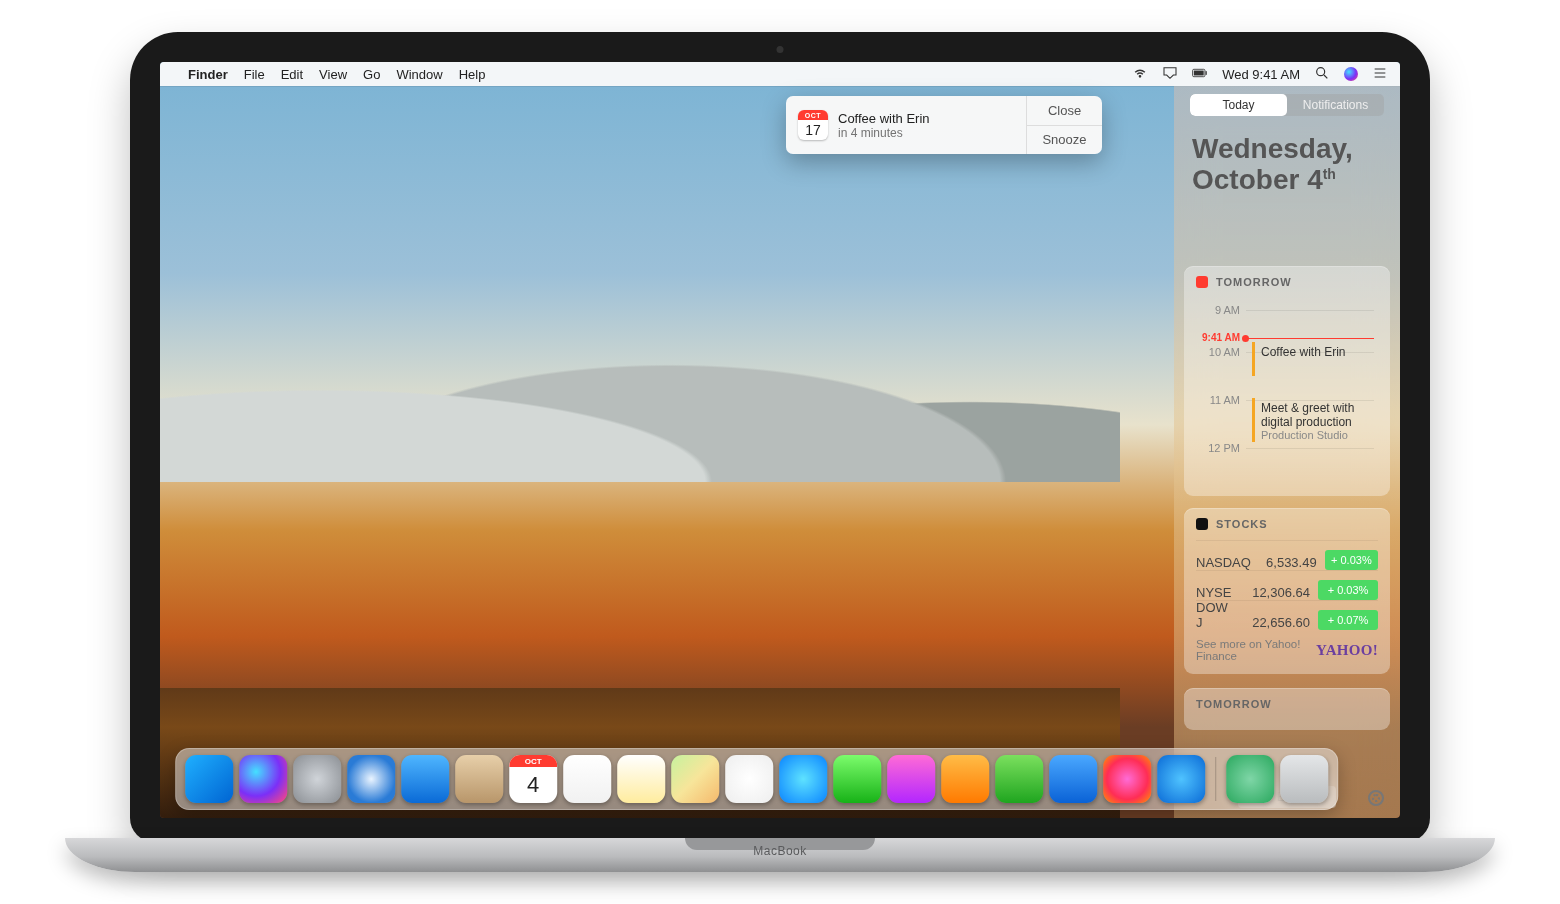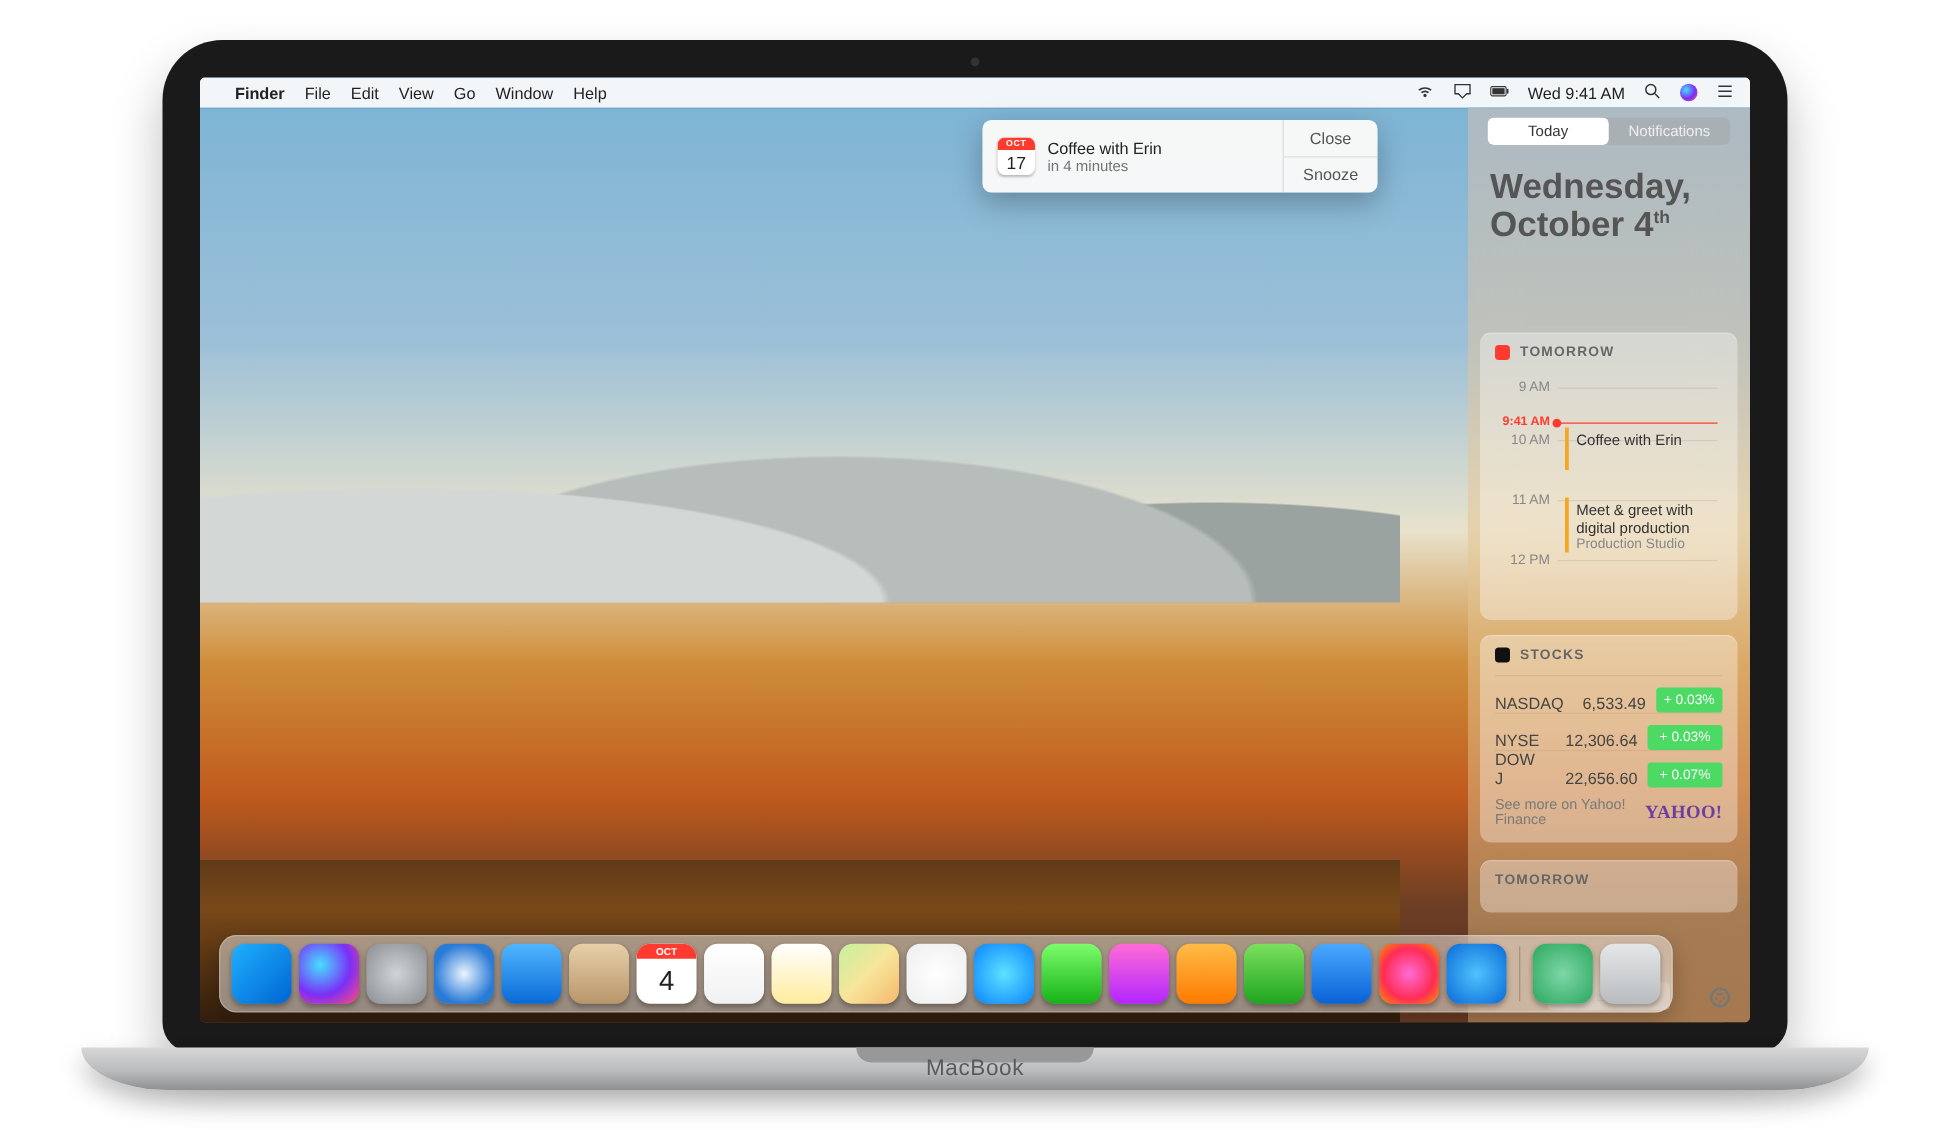--- a/index.html
+++ b/index.html
@@ -131,21 +131,21 @@
     display:flex; gap:6px; align-items:center;
     box-shadow:0 6px 18px rgba(0,0,0,.25), 0 0 0 1px rgba(255,255,255,.25) inset;
     backdrop-filter:blur(12px);
   }
   .dicon { width:48px; height:48px; border-radius:11px; box-shadow:0 2px 4px rgba(0,0,0,.3); }
   .dsep { width:1px; height:44px; background:rgba(0,0,0,.2); margin:0 4px; }
 
   
   .base { width:1430px; height:34px; background:linear-gradient(180deg,#d7d7d9 0%, #babbbd 55%, #8f9092 100%); border-radius:0 0 70px 70px / 0 0 34px 34px; position:relative; margin-top:-4px; box-shadow:0 10px 20px rgba(0,0,0,.25);}
   .base .notch{ position:absolute; top:0; left:50%; transform:translateX(-50%); width:190px; height:12px; background:#97989a; border-radius:0 0 12px 12px;}
-  .base .label{ position:absolute; top:6px; left:50%; transform:translateX(-50%); font-size:18px; color:#5a5b5d; letter-spacing:.5px;}
+  .base .label{ position:absolute; top:6px; left:50%; transform:translateX(-50%); font-size:12px; color:#5a5b5d; letter-spacing:.5px;}
 </style>
 </head>
 <body>
 
 <div class="laptop">
   <div class="bezel">
     <div class="camera"></div>
     <div class="screen">
       <div class="mountains"></div>
       <div class="lake"></div>

